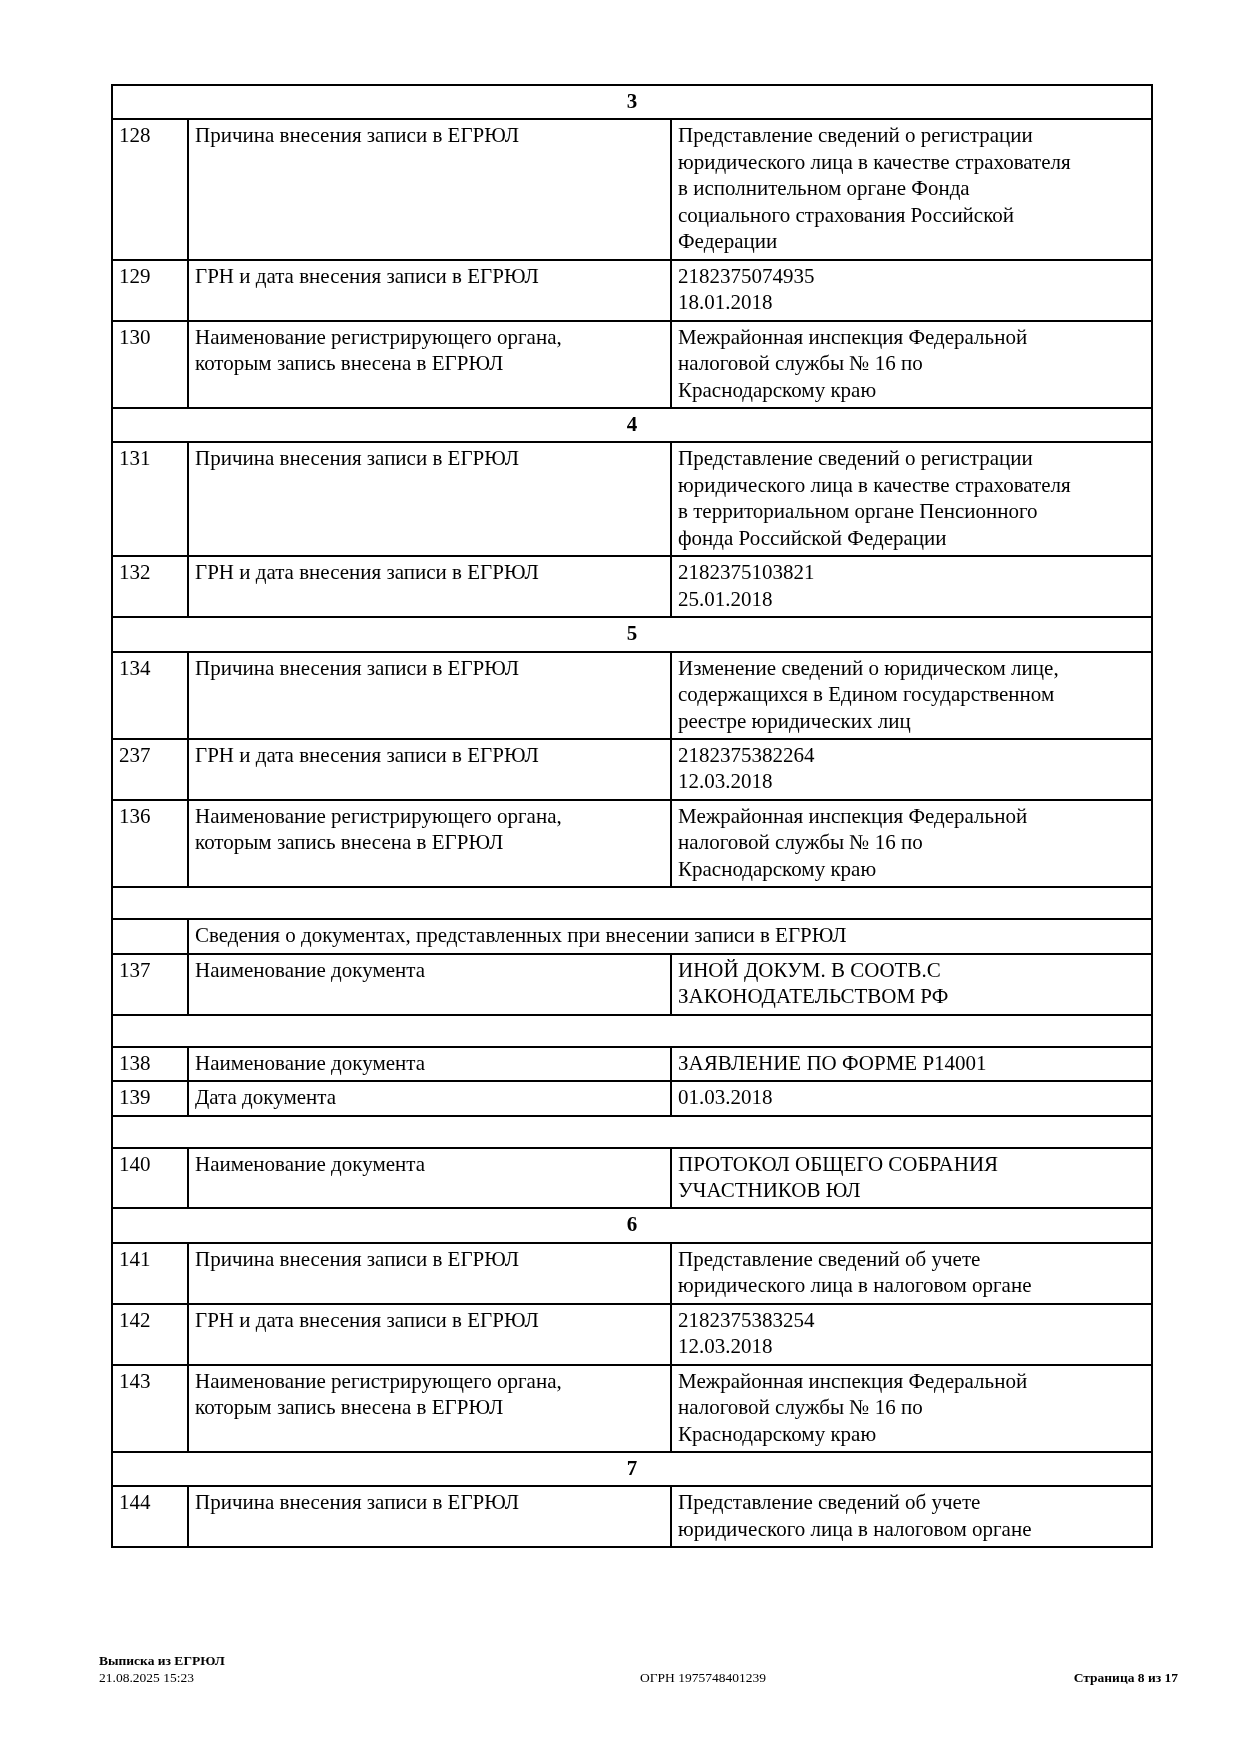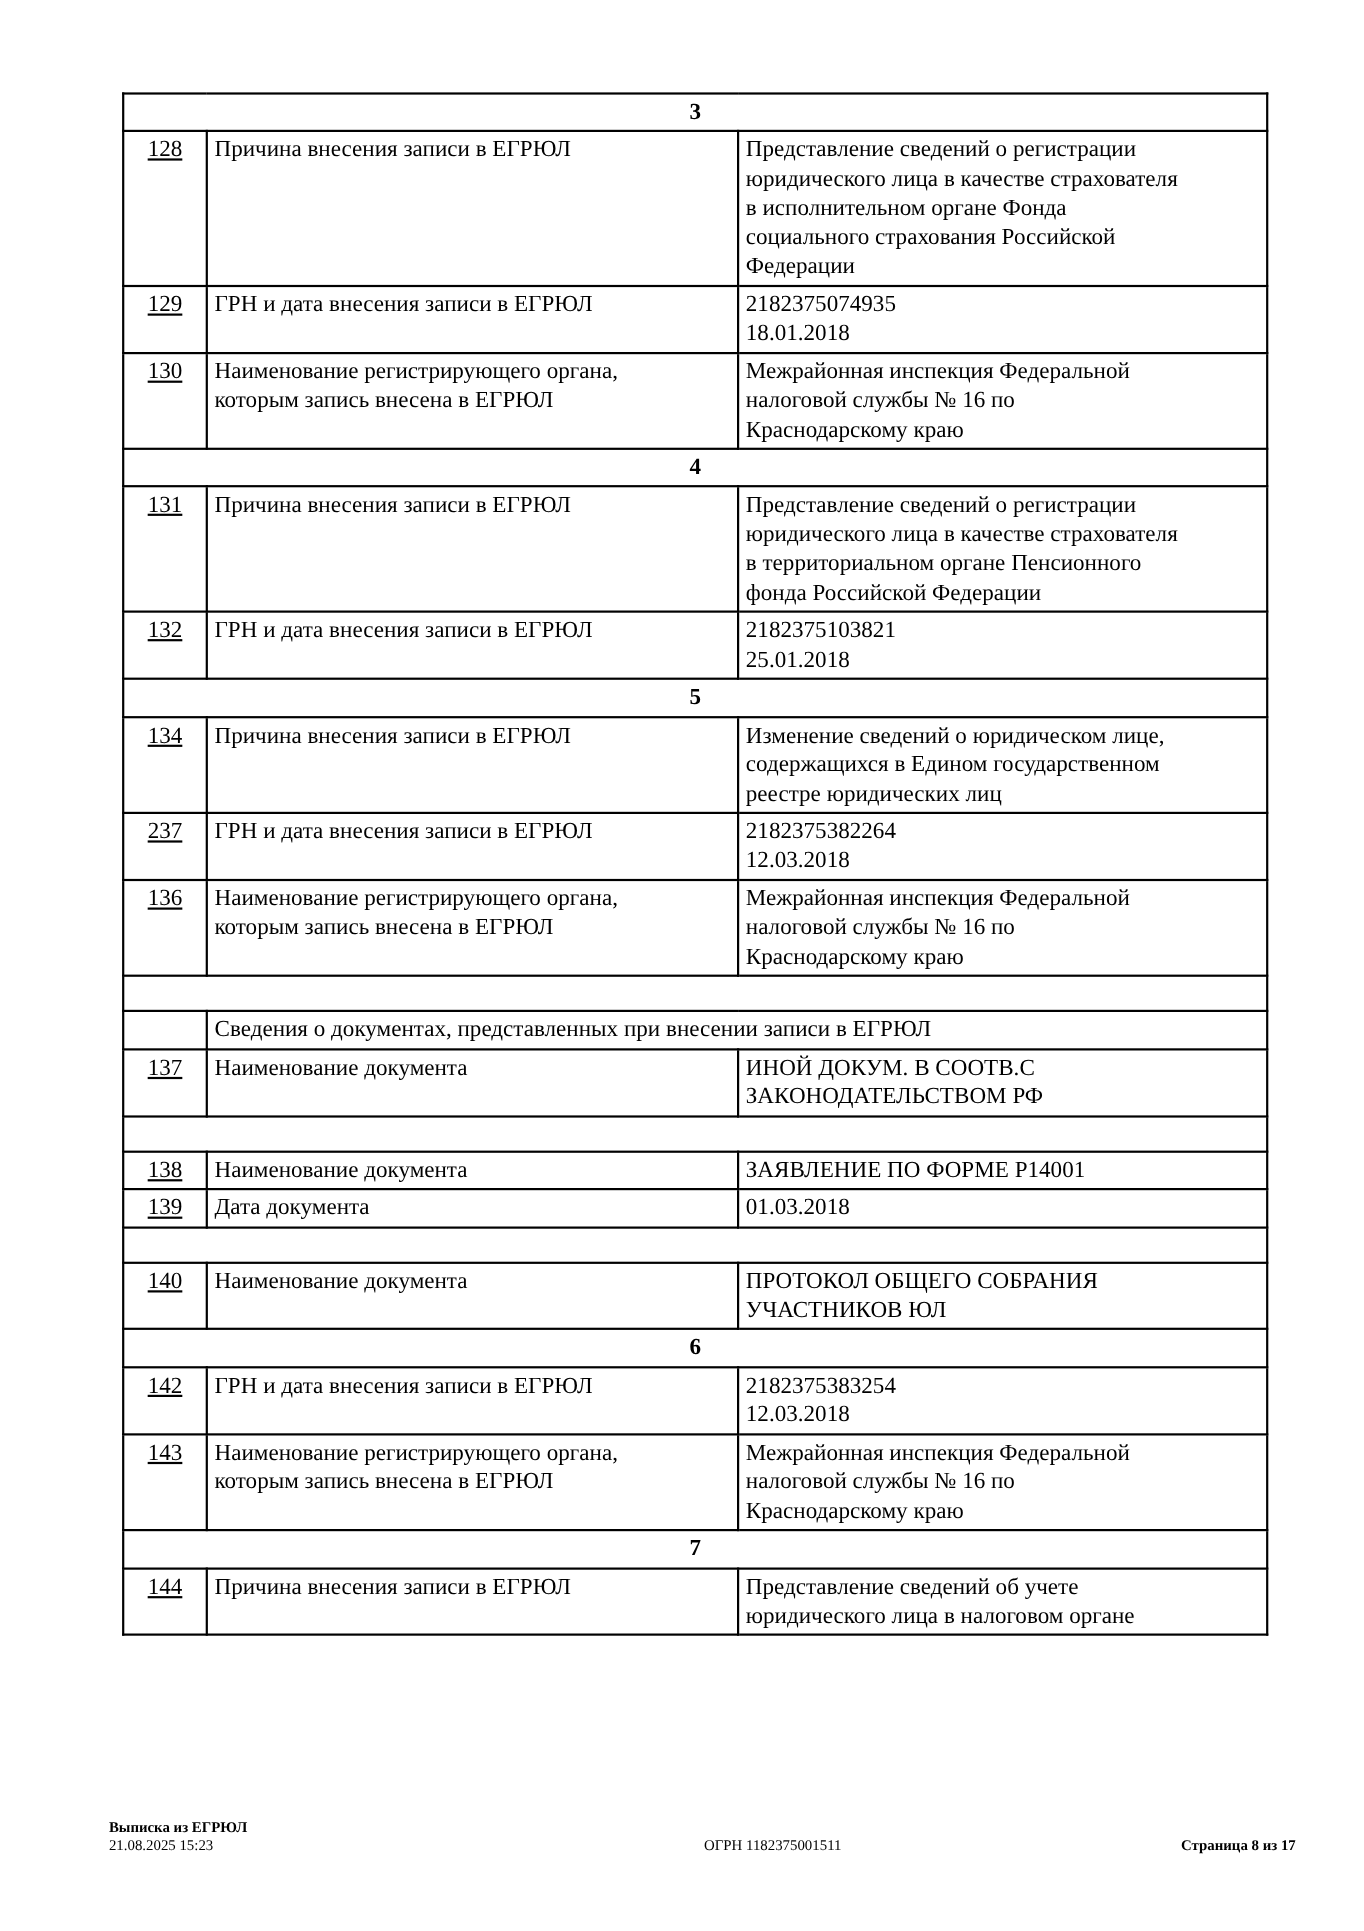--- a/index.html
+++ b/index.html
@@ -21,24 +21,22 @@
   }
   table.doc-table td {
     border: 2px solid #000000;
     vertical-align: top;
     padding: 2px 6px 4px 6px;
     font-size: 21px;
     line-height: 1.26;
     overflow: hidden;
   }
   td.num-cell {
-    text-align: center;
     padding-left: 2px;
     padding-right: 2px;
-    text-decoration: underline;
   }
   td.label-cell, td.value-cell, td.subheader-cell {
     white-space: pre-line;
   }
   td.section-cell {
     text-align: center;
     font-weight: bold;
     height: 26px;
     white-space: nowrap;
   }
@@ -182,20 +180,26 @@
         <tr>
           <td class="num-cell">140</td>
           <td class="label-cell">Наименование документа</td>
           <td class="value-cell">ПРОТОКОЛ ОБЩЕГО СОБРАНИЯ
 УЧАСТНИКОВ ЮЛ</td>
         </tr>
         <tr>
           <td colspan="3" class="section-cell">6</td>
         </tr>
         <tr>
+          <td class="num-cell">141</td>
+          <td class="label-cell">Причина внесения записи в ЕГРЮЛ</td>
+          <td class="value-cell">Представление сведений об учете
+юридического лица в налоговом органе</td>
+        </tr>
+        <tr>
           <td class="num-cell">142</td>
           <td class="label-cell">ГРН и дата внесения записи в ЕГРЮЛ</td>
           <td class="value-cell">2182375383254
 12.03.2018</td>
         </tr>
         <tr>
           <td class="num-cell">143</td>
           <td class="label-cell">Наименование регистрирующего органа,
 которым запись внесена в ЕГРЮЛ</td>
           <td class="value-cell">Межрайонная инспекция Федеральной
@@ -212,17 +216,17 @@
 юридического лица в налоговом органе</td>
         </tr>
       </tbody>
   </table>
 
   <div class="footer">
     <div class="footer-left">
       <div class="footer-doc-type">Выписка из ЕГРЮЛ</div>
       <div class="footer-datetime">21.08.2025 15:23</div>
     </div>
-    <div class="footer-center">ОГРН 1182375001511</div>
+    <div class="footer-center">ОГРН 1975748401239</div>
     <div class="footer-right">Страница 8 из 17</div>
   </div>
 
 </div>
 
 </body></html>

